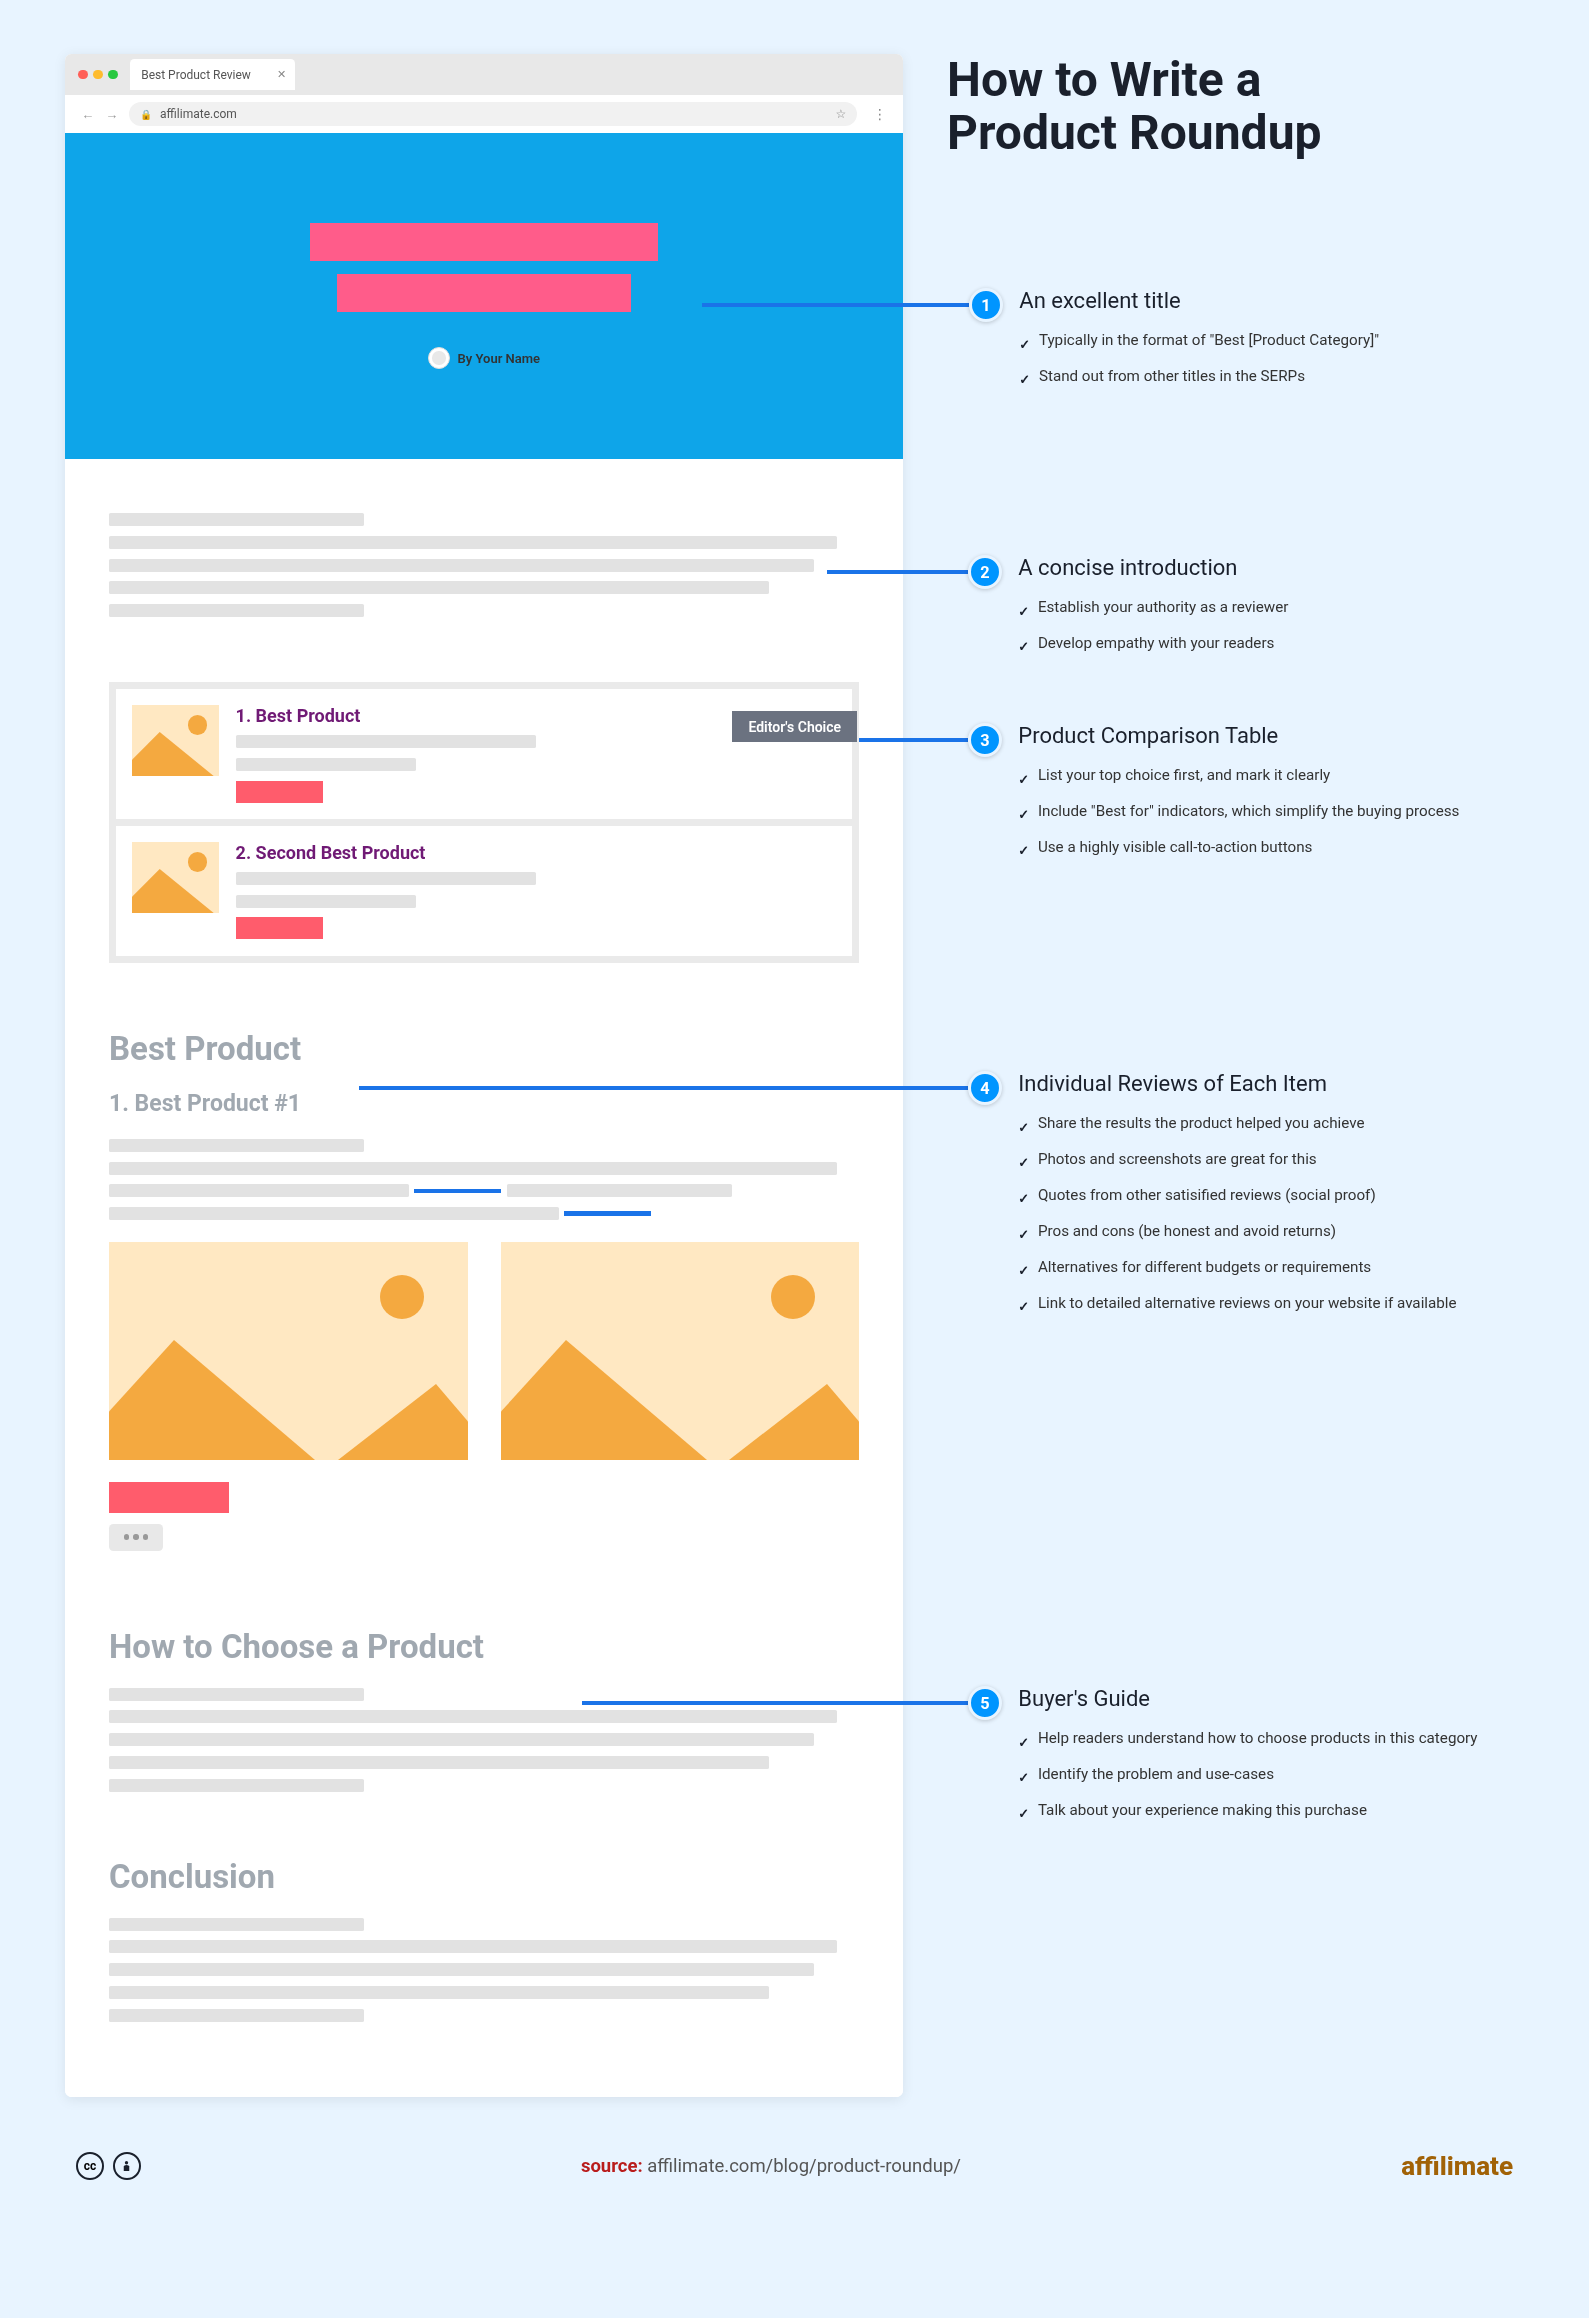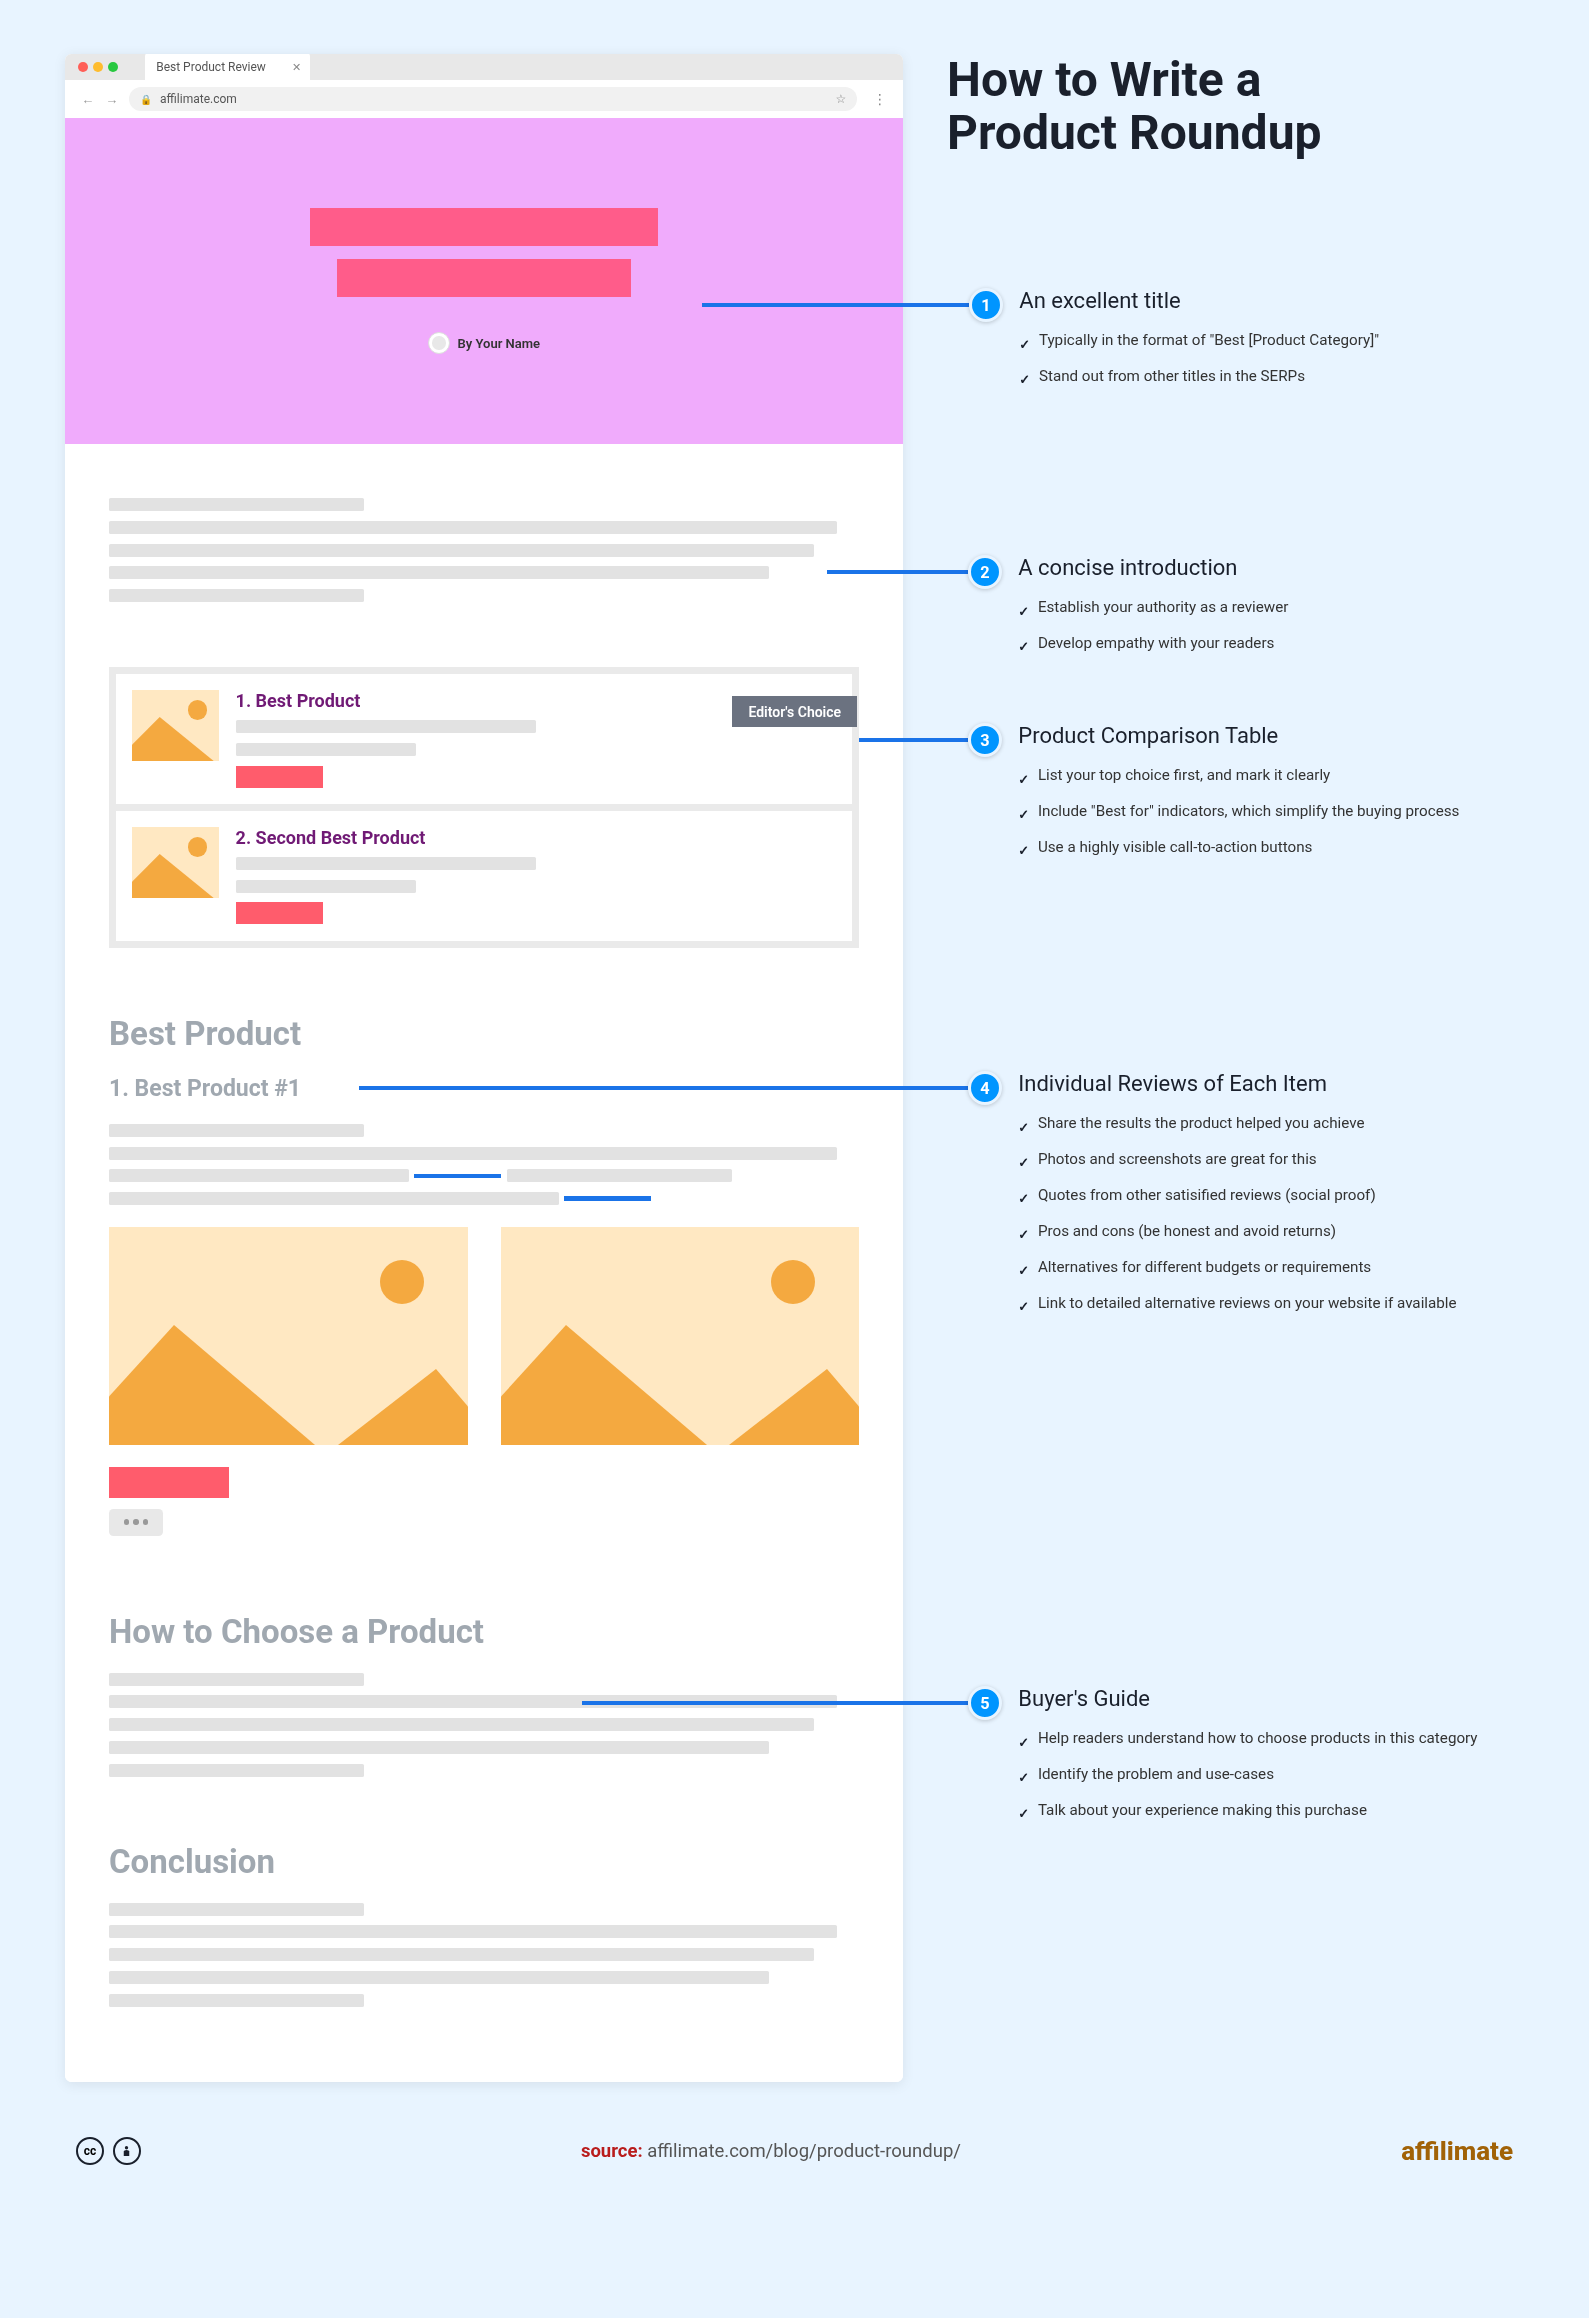--- a/index.html
+++ b/index.html
@@ -5,35 +5,35 @@
 *{margin:0;padding:0;box-sizing:border-box;font-family:-apple-system,BlinkMacSystemFont,"Segoe UI",Roboto,Helvetica,Arial,sans-serif}
 body{background:#e8f4ff;padding:54px 65px 33px}
 .container{display:flex;gap:0;position:relative}
 .browser-col{width:838px;flex-shrink:0}
 .info-col{flex:1;padding-left:44px}
 .main-title{font-size:48px;font-weight:700;color:#1a202c;line-height:1.1;margin-bottom:87px}
 
 
 .browser{background:#fff;border-radius:6.5px;overflow:hidden;box-shadow:0 2.2px 13px rgba(0,0,0,0.08)}
 .browser-chrome{background:#e8e8e8}
-.tab-bar{display:flex;align-items:center;height:26px;padding:0 13px;gap:16px}
+.tab-bar{display:flex;align-items:center;height:41px;padding:0 13px;gap:1px}
 .dots{display:flex;gap:5.4px}
 .dot{width:9.8px;height:9.8px;border-radius:50%}
 .dot.r{background:#ff5f57}.dot.o{background:#febc2e}.dot.g{background:#28c840}
 .tab{background:#fff;height:30.5px;display:flex;align-items:center;padding:0 44px 0 11px;font-size:12px;color:#555;border-radius:4.4px 4.4px 0 0;margin-left:11px;position:relative}
 .tab-close{position:absolute;right:8.7px;font-size:11px;color:#888}
 .url-bar{background:#fff;height:38px;display:flex;align-items:center;padding:0 16.3px;gap:11px}
 .nav-arrow{color:#999;font-size:13px}
 .url-field{flex:1;background:#f1f1f1;height:24px;border-radius:12px;display:flex;align-items:center;padding:0 11px;gap:7.6px;font-size:12px;color:#555}
 .lock{color:#888;font-size:9.8px}
 .star{color:#888;font-size:12px;margin-left:auto}
 .kebab{color:#888;font-size:14px;margin-left:4.4px}
 
 .page-content{background:#fff}
-.hero{background:#f0abfc;height:326px;display:flex;flex-direction:column;align-items:center;justify-content:center;gap:13px}
+.hero{background:#0ea5e9;height:326px;display:flex;flex-direction:column;align-items:center;justify-content:center;gap:13px}
 .hero-bar1{width:348px;height:38px;background:#ff5c8a}
 .hero-bar2{width:294px;height:38px;background:#ff5c8a}
 .byline{display:flex;align-items:center;gap:7.6px;margin-top:22px;font-size:13px;color:#333;font-weight:600}
 .avatar{width:22px;height:22px;border-radius:50%;background:#fff;border:1.1px solid #ddd;position:relative}
 .avatar::after{content:"";position:absolute;inset:3.3px;border-radius:50%;background:#e8e8e8}
 
 .intro{padding:54px 44px 33px}
 .bar{height:13px;background:#e2e2e2;border-radius:1.6px;margin-bottom:9.8px}
 .bar.short{width:34%}
 .bar.full{width:97%}

